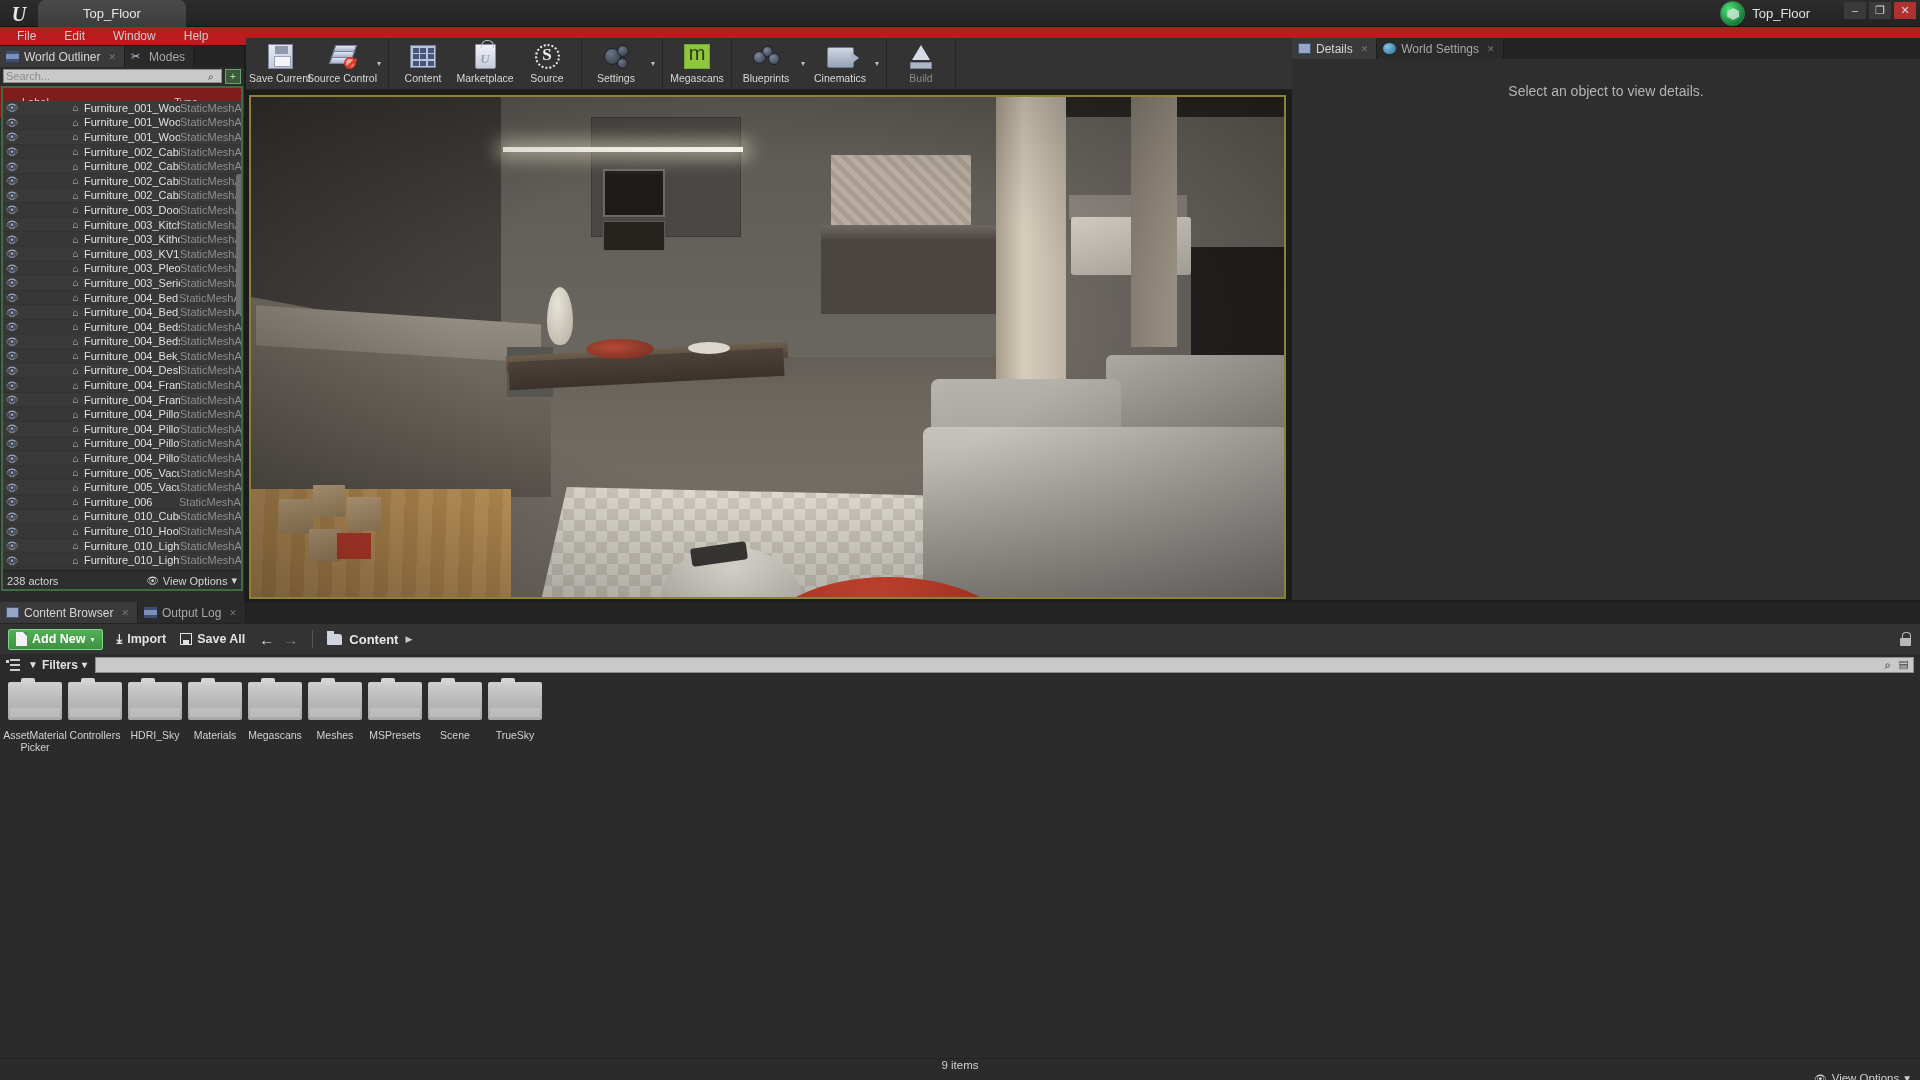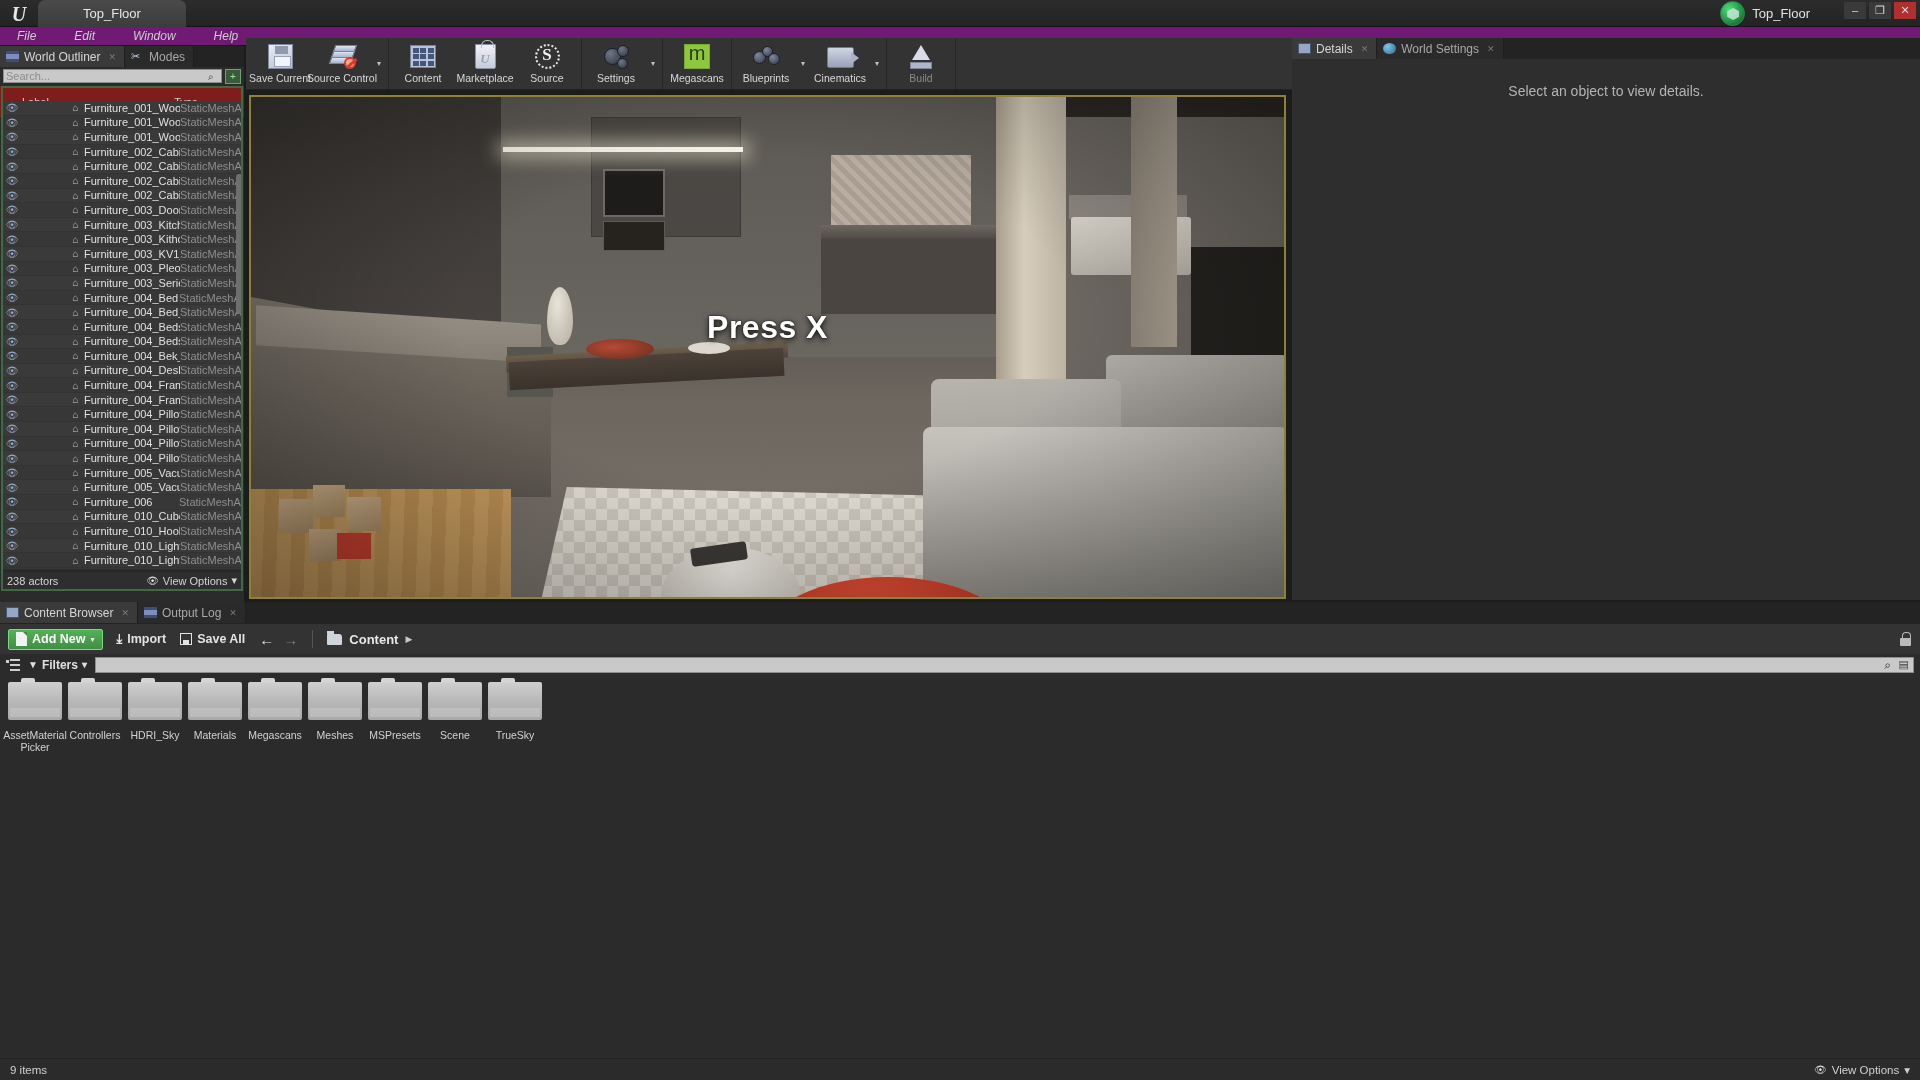--- a/index.html
+++ b/index.html
@@ -50,22 +50,22 @@
   }
   #win-btns > div {
     width: 22px; height: 17px; background: #3a3a3a; color: #d8d8d8;
     font-size: 11px; line-height: 17px; text-align: center;
   }
   #win-btns > div.close { background: #b03030; }
 
   
   #menubar {
     position: absolute; left: 0; top: 27px; width: 1920px; height: 19px;
-    background: #701a75; border-bottom: 1px solid #151515;
-    display: flex; align-items: center; padding-left: 8px; gap: 20px; font-style: italic;
+    background: #b91c1c; border-bottom: 1px solid #151515;
+    display: flex; align-items: center; padding-left: 8px; gap: 10px;
   }
   #menubar .mi {
     color: #ccc; font-size: 12px; padding: 1px 9px; cursor: default;
   }
 
   
   #left-panel {
     position: absolute; left: 0; top: 46px; width: 244px; height: 556px;
     background: #2b2b2b;
   }
@@ -608,20 +608,21 @@
   }
   .asset .nm {
     font-size: 10.5px; color: #d2d2d2; text-align: center; margin-top: 10px;
     line-height: 11.5px; width: 64px;
   }
 
   #cb-status {
     position: absolute; left: 0; bottom: 0; width: 1920px; height: 22px;
     background: #2b2b2b; display: flex; align-items: center; padding: 0 10px;
     border-top: 1px solid #232323;
+    flex-direction: column;
   }
   #cb-status .items { font-size: 11.5px; color: #d0d0d0; }
   #cb-status .vopt {
     margin-left: auto; display: flex; align-items: center; gap: 5px;
     font-size: 11.5px; color: #d0d0d0;
   }
   .eye-glyph { font-size: 10px; color: #dcdcdc; }
 </style>
 </head>
 <body>
@@ -1067,21 +1068,20 @@
     <div class="sc" id="remote"></div>
     <div class="sc" id="red-table"></div>
 
     <div class="box-toy" id="tb1"></div>
     <div class="box-toy" id="tb2"></div>
     <div class="box-toy" id="tb3"></div>
     <div class="box-toy" id="tb4"></div>
     <div class="box-toy" id="tb5"></div>
     <div id="vp-vignette"></div>
   </div>
-  <div id="press-x">Press X</div>
 </div>
 
 <div id="right-panel">
   <div id="details-tabs">
     <div class="ptab">
       <span class="tab-ico ico-details"></span>
       <span>Details</span>
       <span class="tx">✕</span>
     </div>
     <div class="ptab inactive">

